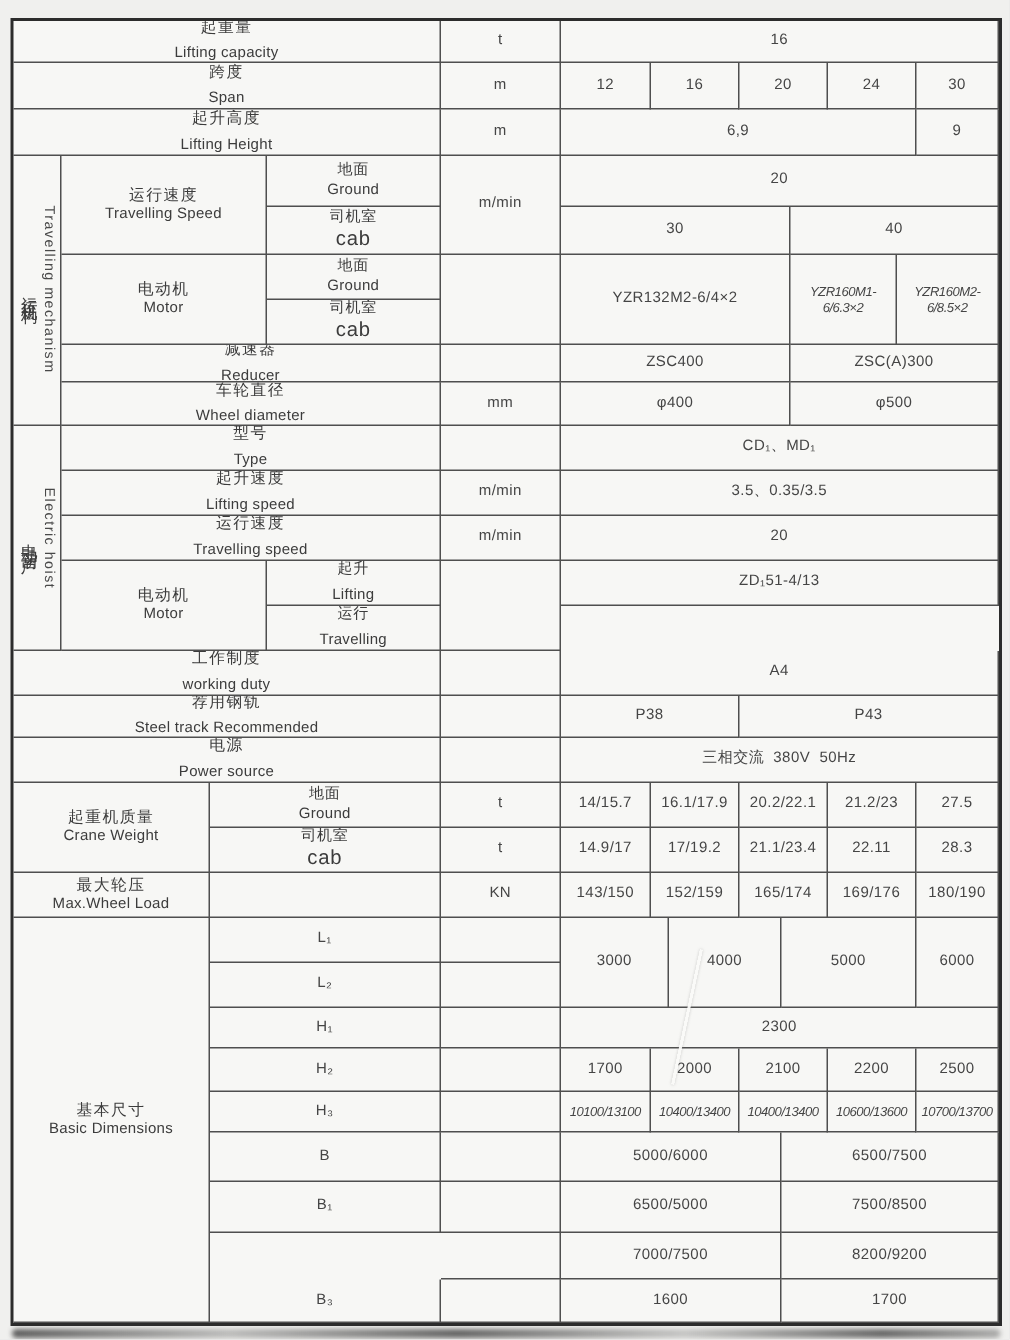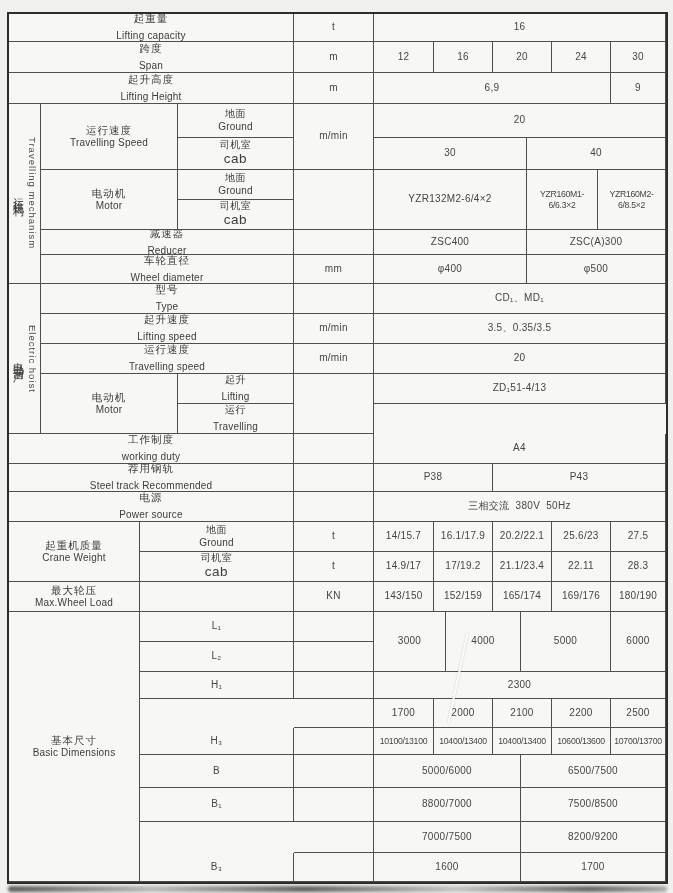--- a/index.html
+++ b/index.html
@@ -27,21 +27,21 @@
     display:flex;flex-direction:column;align-items:center;justify-content:center;
     text-align:center;line-height:1.25;overflow:hidden;color:var(--ink);
     font-size:10px;
   }
   .lab{flex-direction:column;gap:5px;}
   .zh{font-size:10.5px;letter-spacing:1px;}
   .en{font-size:10px;letter-spacing:0.2px;}
   .sm .zh{font-size:10px;letter-spacing:0.5px;}
   .val{font-size:10px;color:#454545;letter-spacing:0.3px;}
   .cabtxt{font-size:13.5px;letter-spacing:0.5px;}
-  .tight{font-size:8.7px;letter-spacing:-0.3px;}
+  .tight{font-size:8.7px;letter-spacing:-0.3px;font-style:italic;}
   .side{flex-direction:row;gap:2px;}
   .v-zh{writing-mode:vertical-rl;text-orientation:upright;font-size:11px;letter-spacing:3px;}
   .v-en{writing-mode:vertical-rl;font-size:9.5px;letter-spacing:1px;color:#484848;}
   .scratch{
     position:absolute;left:457px;top:632px;width:2px;height:92px;
     background:rgba(250,250,248,.95);transform:rotate(12deg);
     box-shadow:0 0 2px rgba(130,130,130,.4);
   }
   .smudge{
     position:absolute;left:8px;right:6px;bottom:1px;height:6px;
@@ -207,21 +207,21 @@
       <span class="en">Crane Weight</span>
     </div>
     <div class="c sm" style="grid-area:18/3/19/5">
       <span class="zh">地面</span>
       <span class="en">Ground</span>
     </div>
     <div class="c val" style="grid-area:18/5/19/6">t</div>
     <div class="c val" style="grid-area:18/6/19/7">14/15.7</div>
     <div class="c val" style="grid-area:18/7/19/9">16.1/17.9</div>
     <div class="c val" style="grid-area:18/9/19/12">20.2/22.1</div>
-    <div class="c val" style="grid-area:18/12/19/14">25.6/23</div>
+    <div class="c val" style="grid-area:18/12/19/14">21.2/23</div>
     <div class="c val" style="grid-area:18/14/19/15">27.5</div>
     <div class="c sm" style="grid-area:19/3/20/5">
       <span class="zh">司机室</span>
       <span class="cabtxt">cab</span>
     </div>
     <div class="c val" style="grid-area:19/5/20/6">t</div>
     <div class="c val" style="grid-area:19/6/20/7">14.9/17</div>
     <div class="c val" style="grid-area:19/7/20/9">17/19.2</div>
     <div class="c val" style="grid-area:19/9/20/12">21.1/23.4</div>
     <div class="c val" style="grid-area:19/12/20/14">22.11</div>
@@ -249,20 +249,21 @@
     <div class="c val" style="grid-area:21/8/23/10">4000</div>
     <div class="c val" style="grid-area:21/10/23/14">5000</div>
     <div class="c val" style="grid-area:21/14/23/15">6000</div>
     <div class="c val" style="grid-area:22/3/23/5">L₂</div>
     <div class="c" style="grid-area:22/5/23/6"></div>
 
     <div class="c val" style="grid-area:23/3/24/5">H₁</div>
     <div class="c" style="grid-area:23/5/24/6"></div>
     <div class="c val" style="grid-area:23/6/24/15">2300</div>
 
+    <div class="c val" style="grid-area:24/3/25/5">H₂</div>
     <div class="c" style="grid-area:24/5/25/6"></div>
     <div class="c val" style="grid-area:24/6/25/7">1700</div>
     <div class="c val" style="grid-area:24/7/25/9">2000</div>
     <div class="c val" style="grid-area:24/9/25/12">2100</div>
     <div class="c val" style="grid-area:24/12/25/14">2200</div>
     <div class="c val" style="grid-area:24/14/25/15">2500</div>
 
     <div class="c val" style="grid-area:25/3/26/5">H₃</div>
     <div class="c" style="grid-area:25/5/26/6"></div>
     <div class="c val tight" style="grid-area:25/6/26/7">10100/13100</div>
@@ -271,21 +272,21 @@
     <div class="c val tight" style="grid-area:25/12/26/14">10600/13600</div>
     <div class="c val tight" style="grid-area:25/14/26/15">10700/13700</div>
 
     <div class="c val" style="grid-area:26/3/27/5">B</div>
     <div class="c" style="grid-area:26/5/27/6"></div>
     <div class="c val" style="grid-area:26/6/27/10">5000/6000</div>
     <div class="c val" style="grid-area:26/10/27/15">6500/7500</div>
 
     <div class="c val" style="grid-area:27/3/28/5">B₁</div>
     <div class="c" style="grid-area:27/5/28/6"></div>
-    <div class="c val" style="grid-area:27/6/28/10">8800/7000</div>
+    <div class="c val" style="grid-area:27/6/28/10">6500/5000</div>
     <div class="c val" style="grid-area:27/10/28/15">7500/8500</div>
 
     <div class="c" style="grid-area:28/5/29/6"></div>
     <div class="c val" style="grid-area:28/6/29/10">7000/7500</div>
     <div class="c val" style="grid-area:28/10/29/15">8200/9200</div>
 
     <div class="c val" style="grid-area:29/3/30/5">B₃</div>
     <div class="c" style="grid-area:29/5/30/6"></div>
     <div class="c val" style="grid-area:29/6/30/10">1600</div>
     <div class="c val" style="grid-area:29/10/30/15">1700</div>

